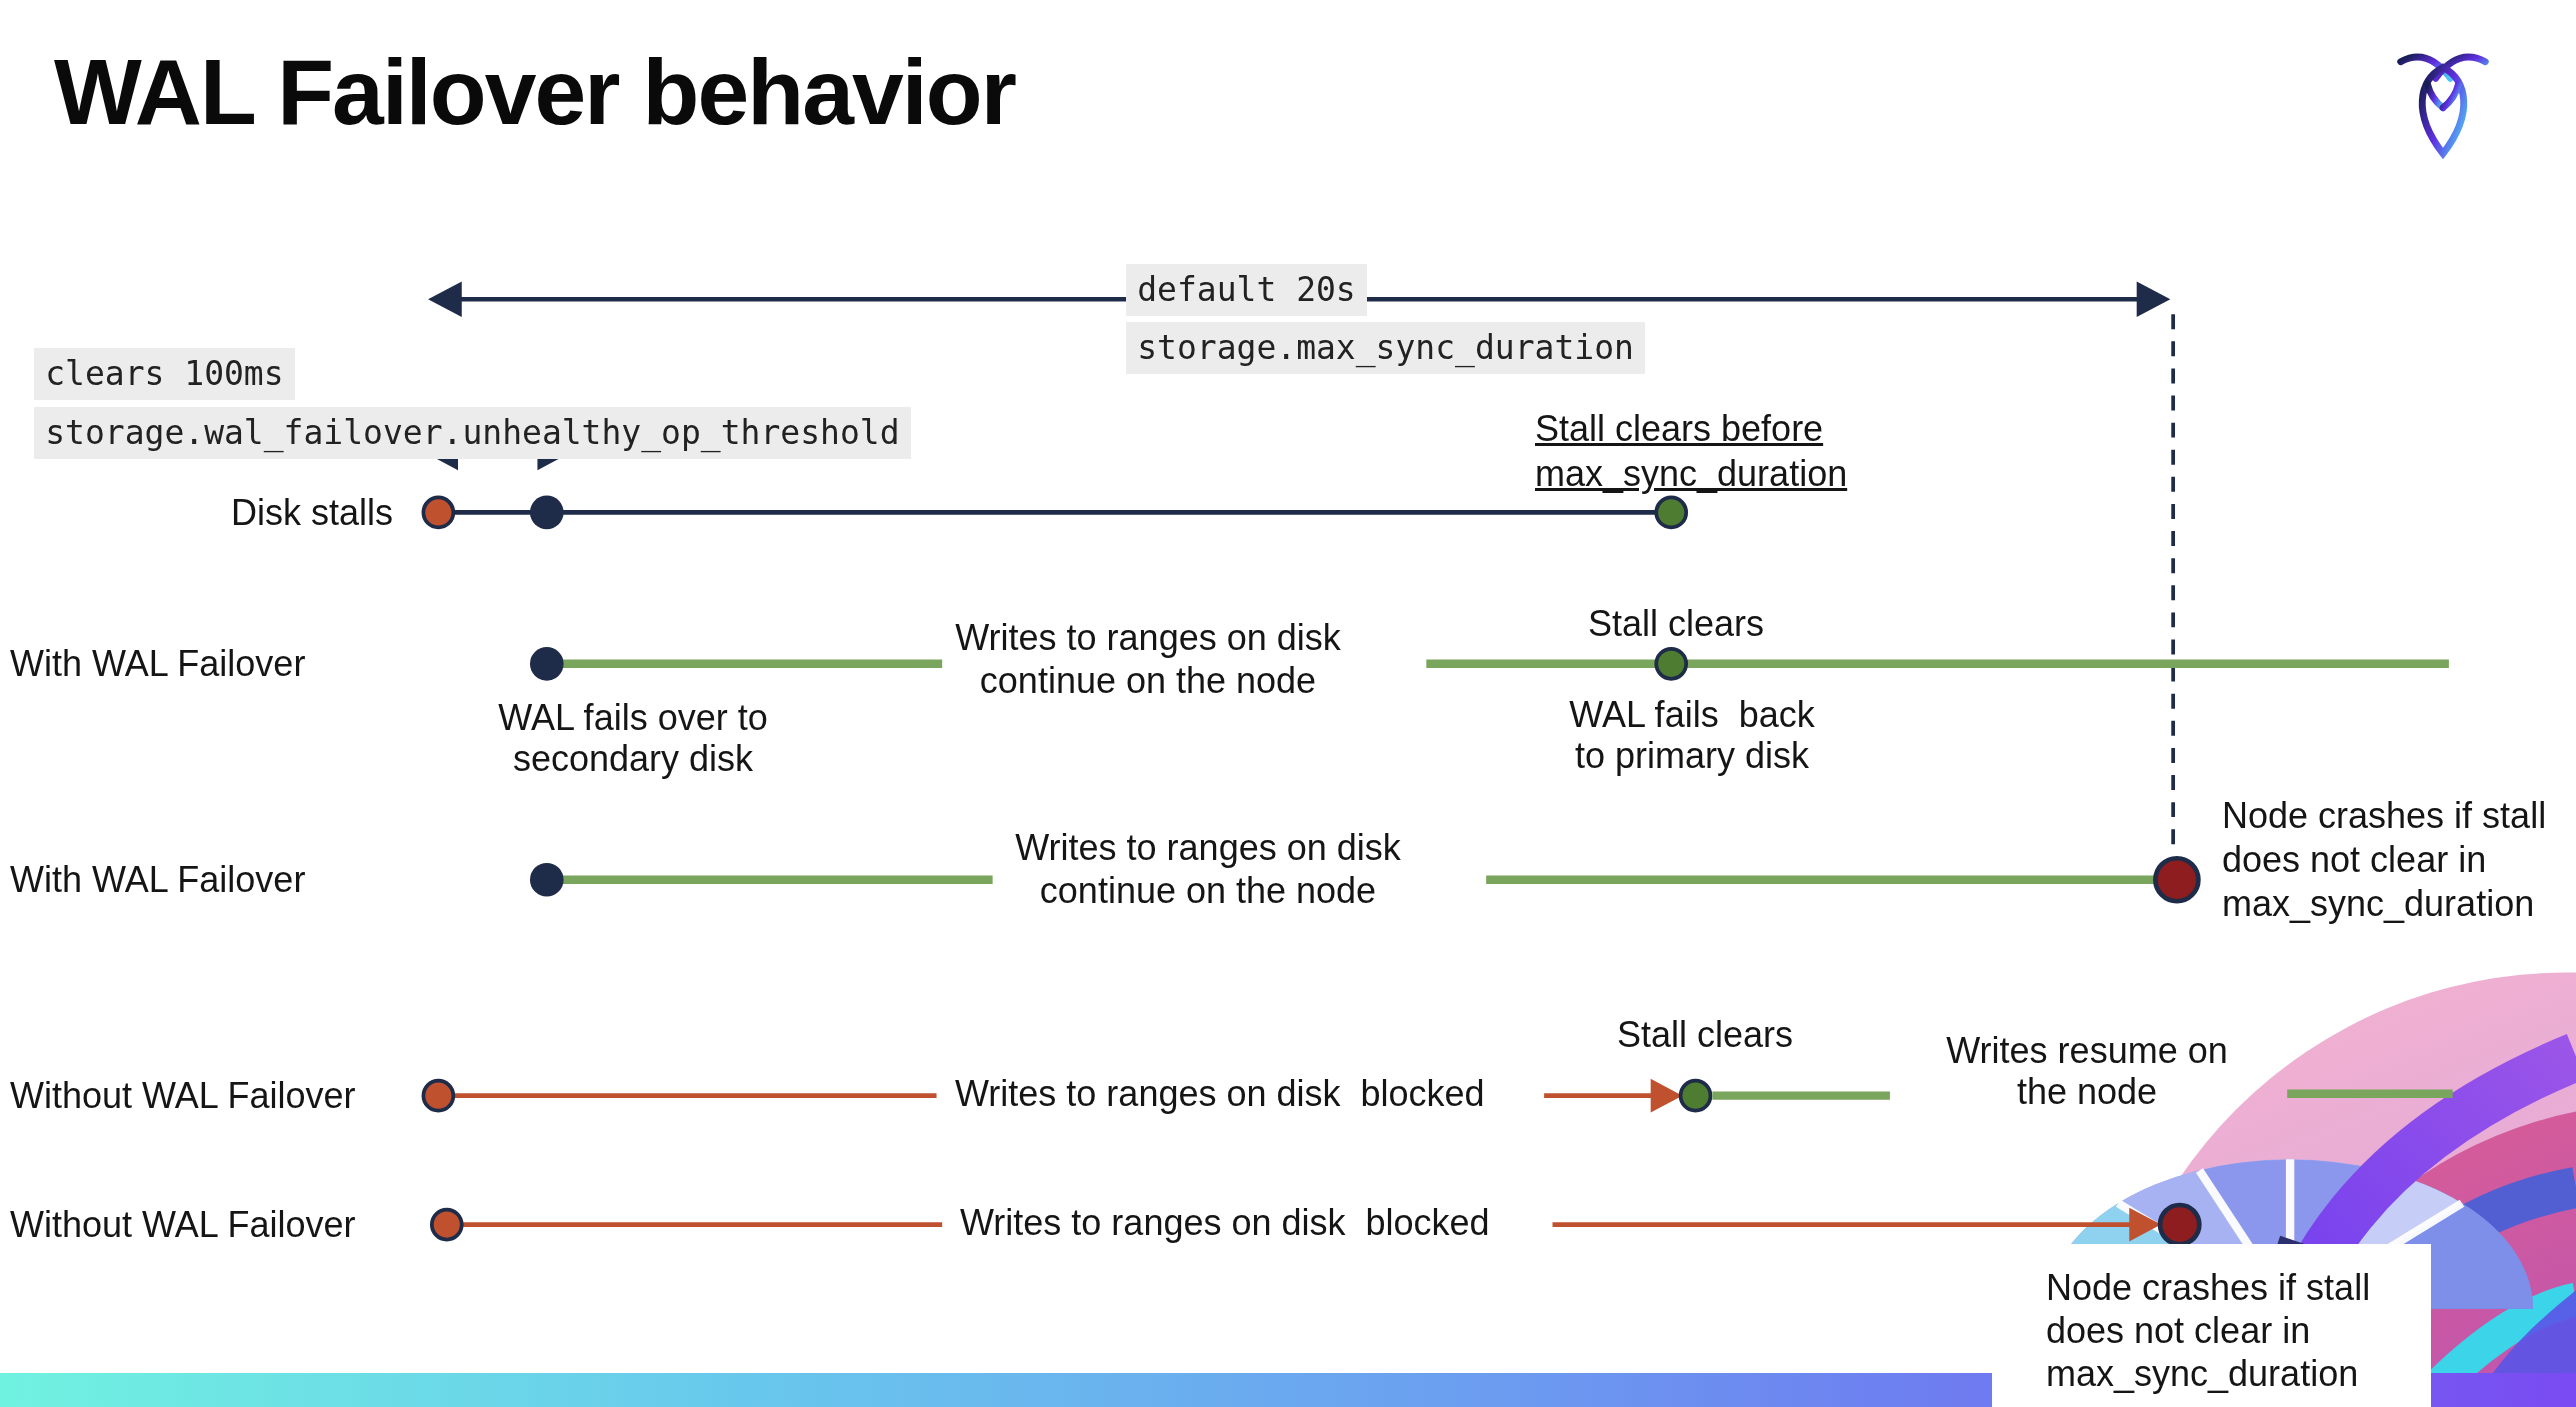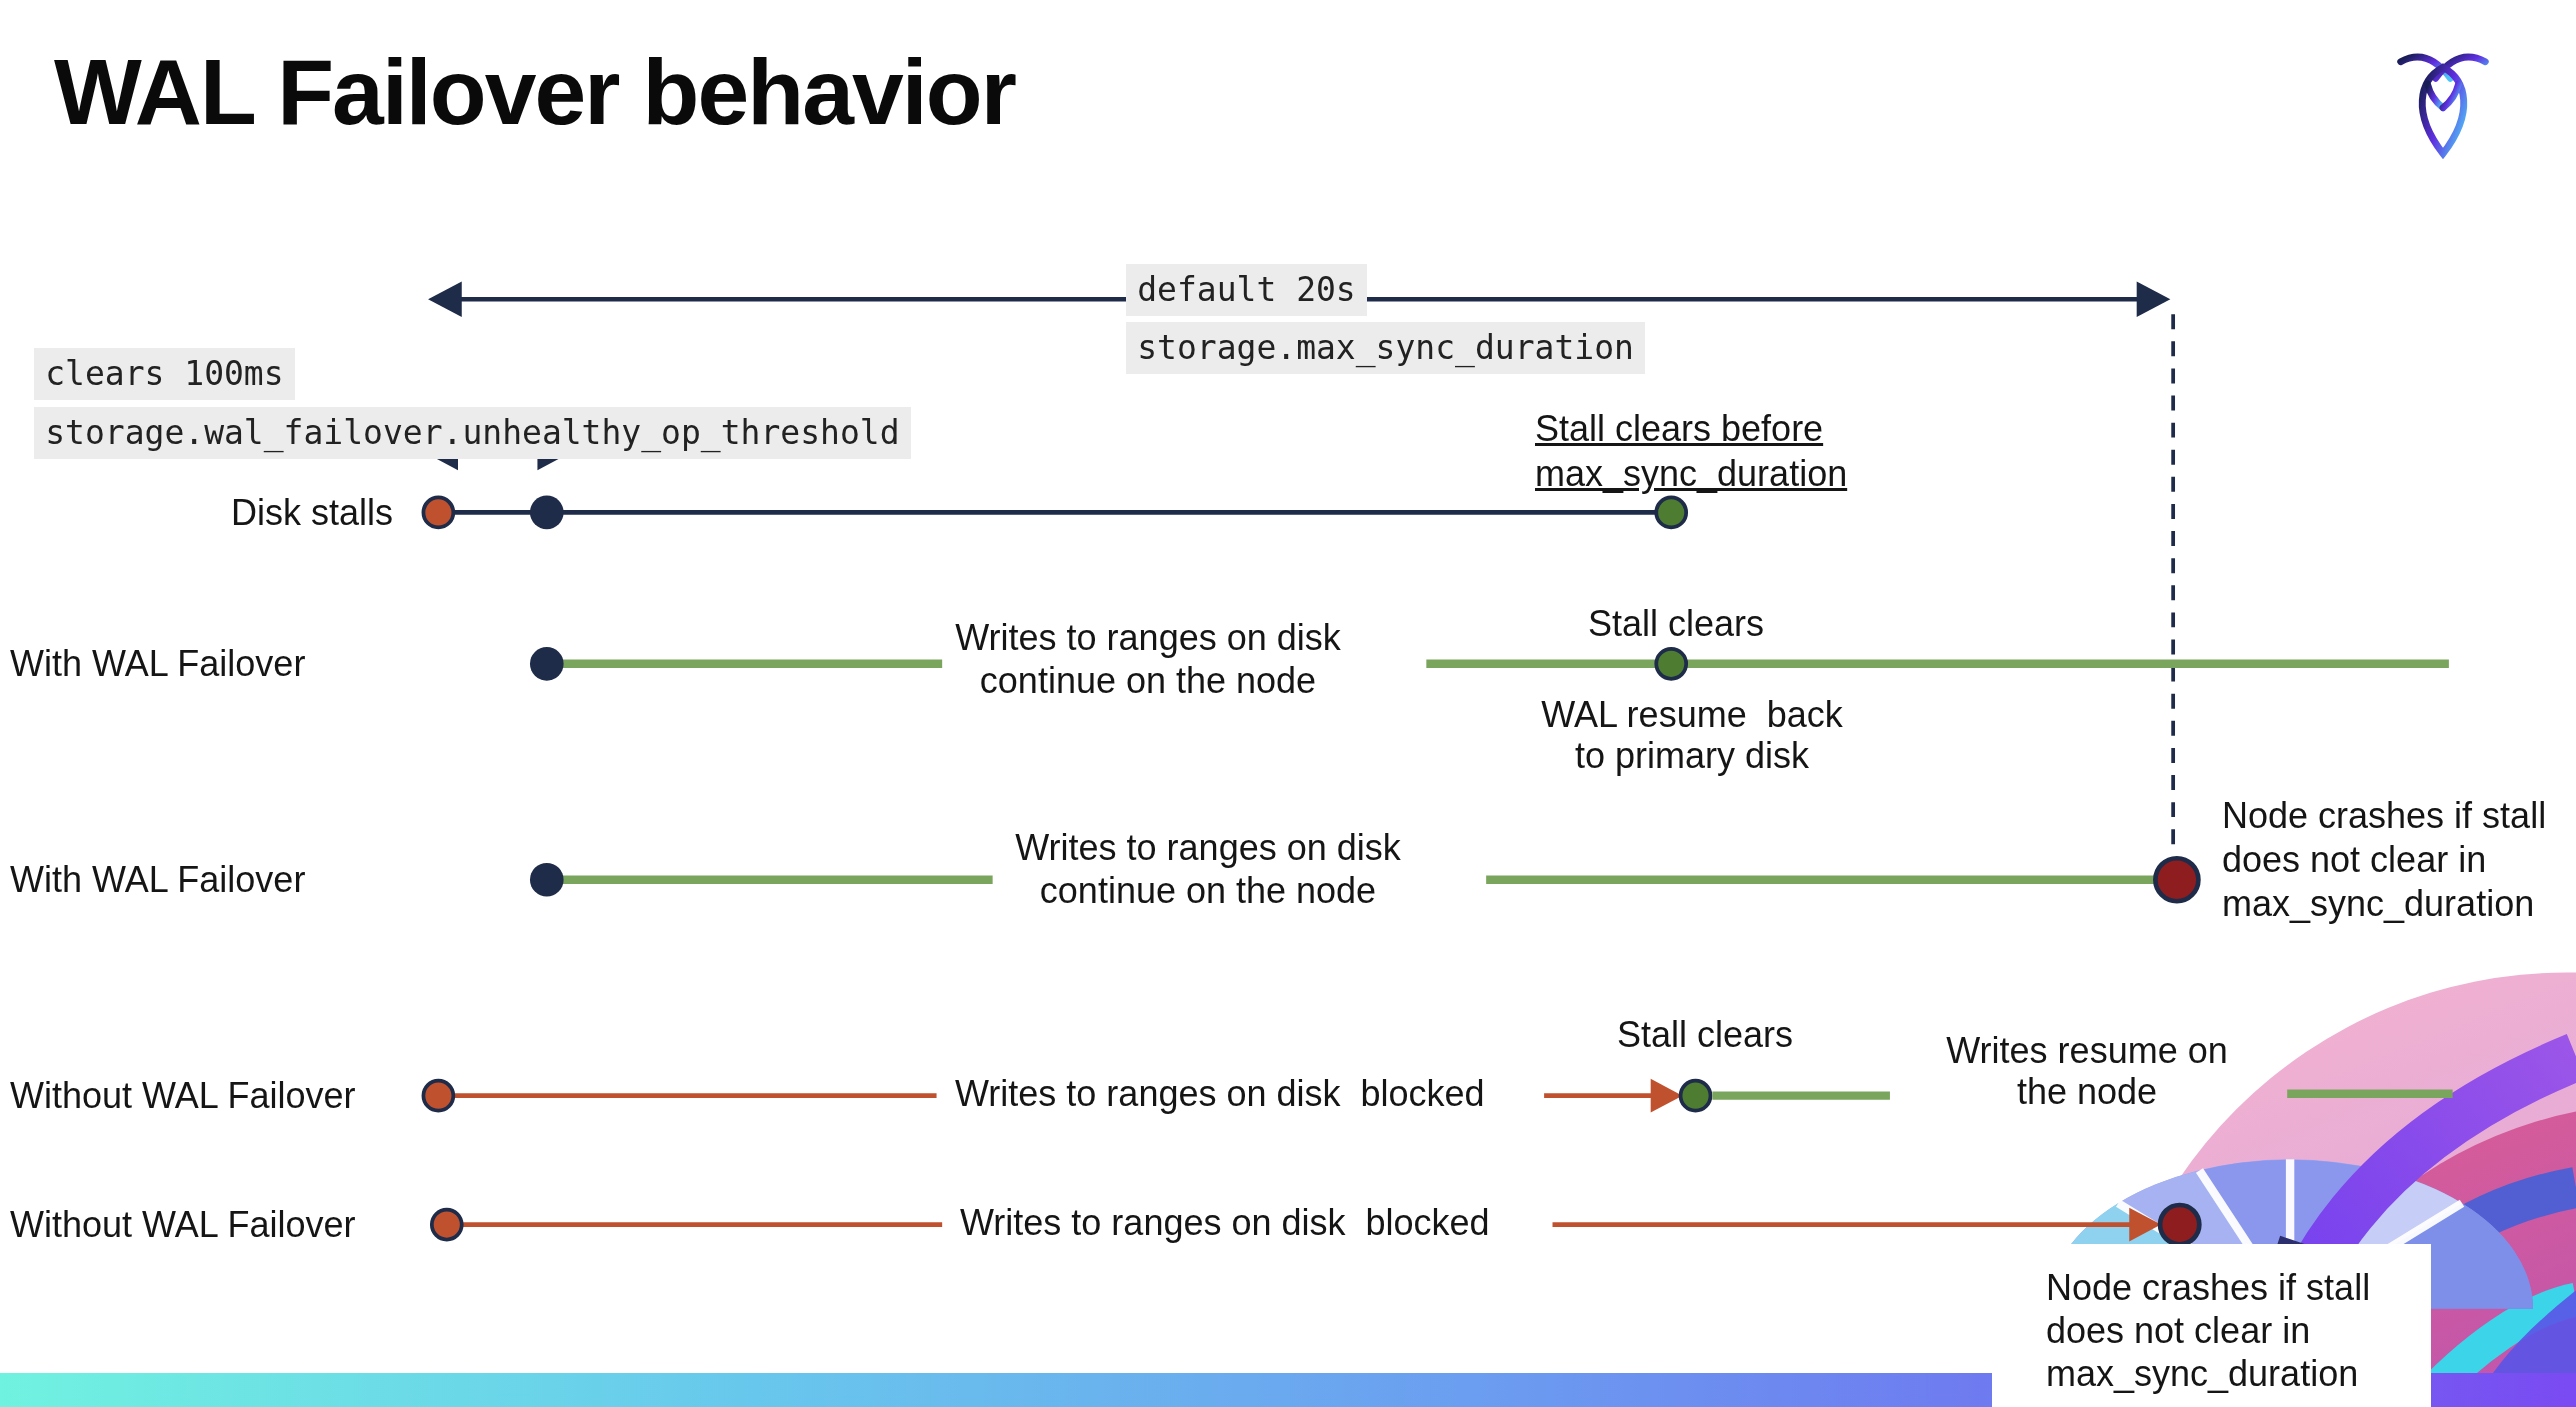--- a/index.html
+++ b/index.html
@@ -178,24 +178,26 @@
 
   <div class="row-label right" style="left:187px;top:491px;width:206px;text-align:right;">Disk stalls</div>
   <div class="row-label" style="top:642px;">With WAL Failover</div>
   <div class="row-label" style="top:858px;">With WAL Failover</div>
   <div class="row-label" style="top:1074px;">Without WAL Failover</div>
   <div class="row-label" style="top:1203px;">Without WAL Failover</div>
 
   <div class="note" style="left:1535px;top:406px;line-height:45px;text-decoration:underline;">Stall clears before
 max_sync_duration</div>
 
+  <div class="note center" style="left:465px;top:697px;width:336px;line-height:41px;">WAL fails over to
+secondary disk</div>
   <div class="note center" style="left:933px;top:616px;width:430px;">Writes to ranges on disk
 continue on the node</div>
   <div class="note center" style="left:1578px;top:602px;width:196px;">Stall clears</div>
-  <div class="note center" style="left:1524px;top:694px;width:336px;line-height:41px;">WAL resume  back
+  <div class="note center" style="left:1524px;top:694px;width:336px;line-height:41px;">WAL fails  back
 to primary disk</div>
 
   <div class="note center" style="left:993px;top:826px;width:430px;">Writes to ranges on disk
 continue on the node</div>
   <div class="note" style="left:2222px;top:794px;line-height:44px;width:374px;">Node crashes if stall
 does not clear in
 max_sync_duration</div>
 
   <div class="note" style="left:955px;top:1072px;">Writes to ranges on disk  blocked</div>
   <div class="note center" style="left:1602px;top:1013px;width:206px;">Stall clears</div>

